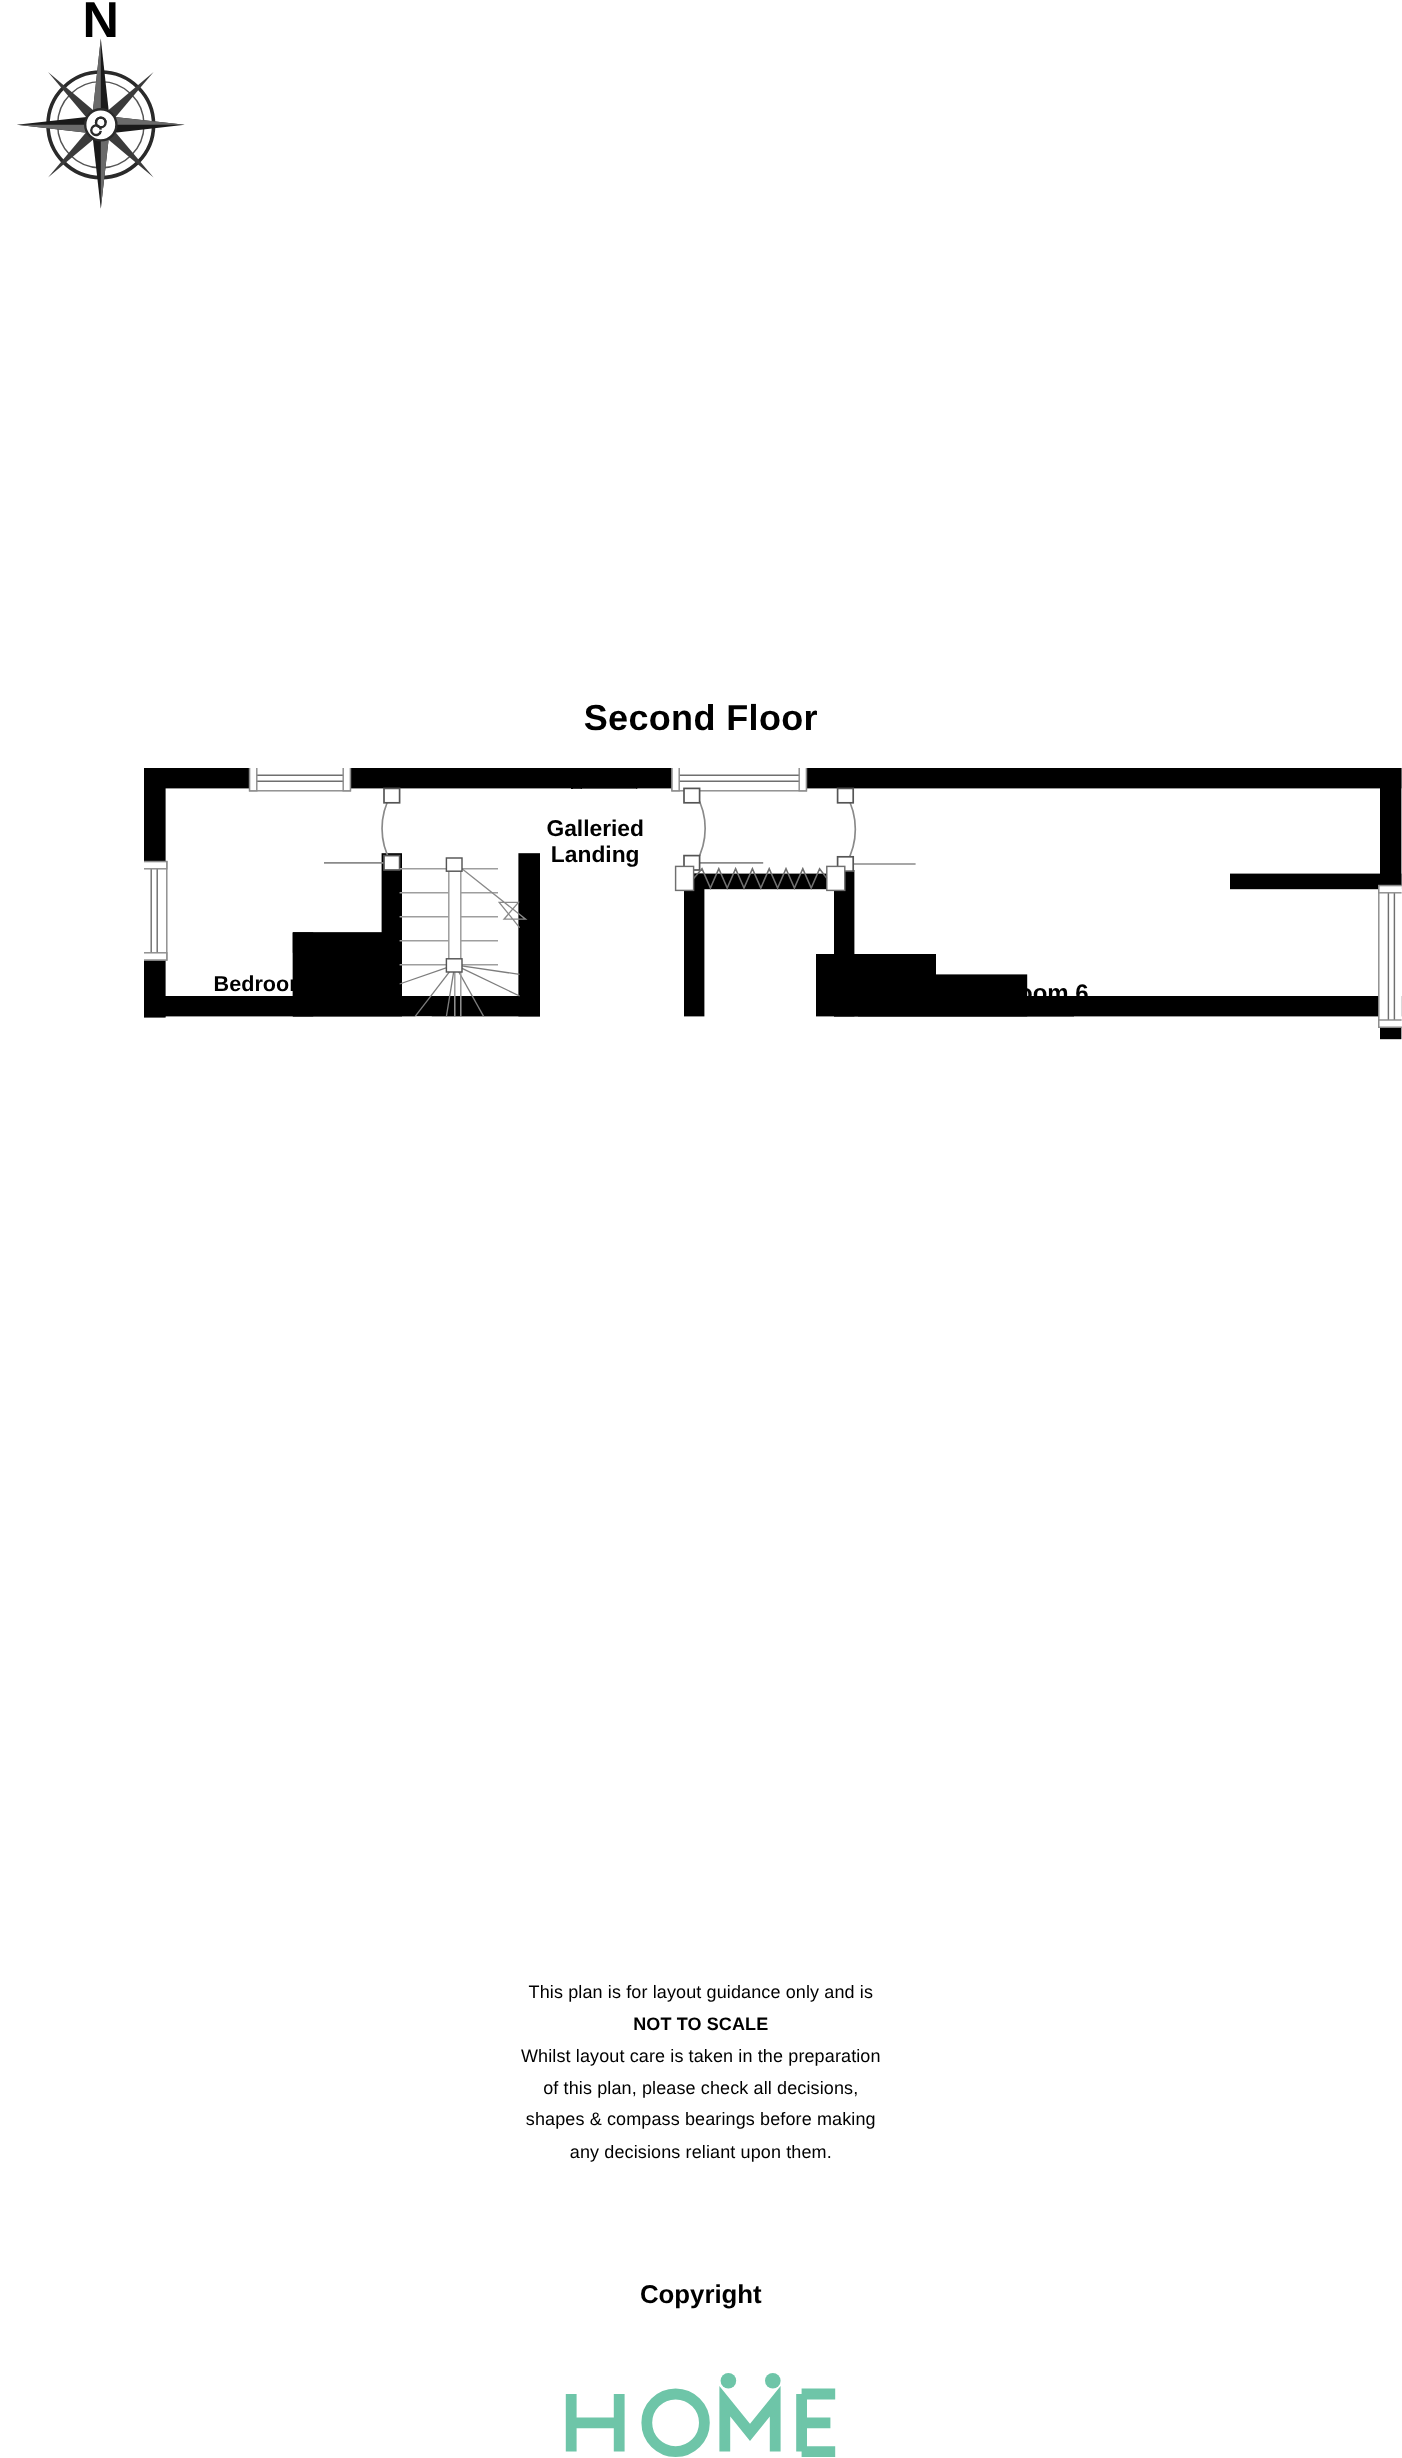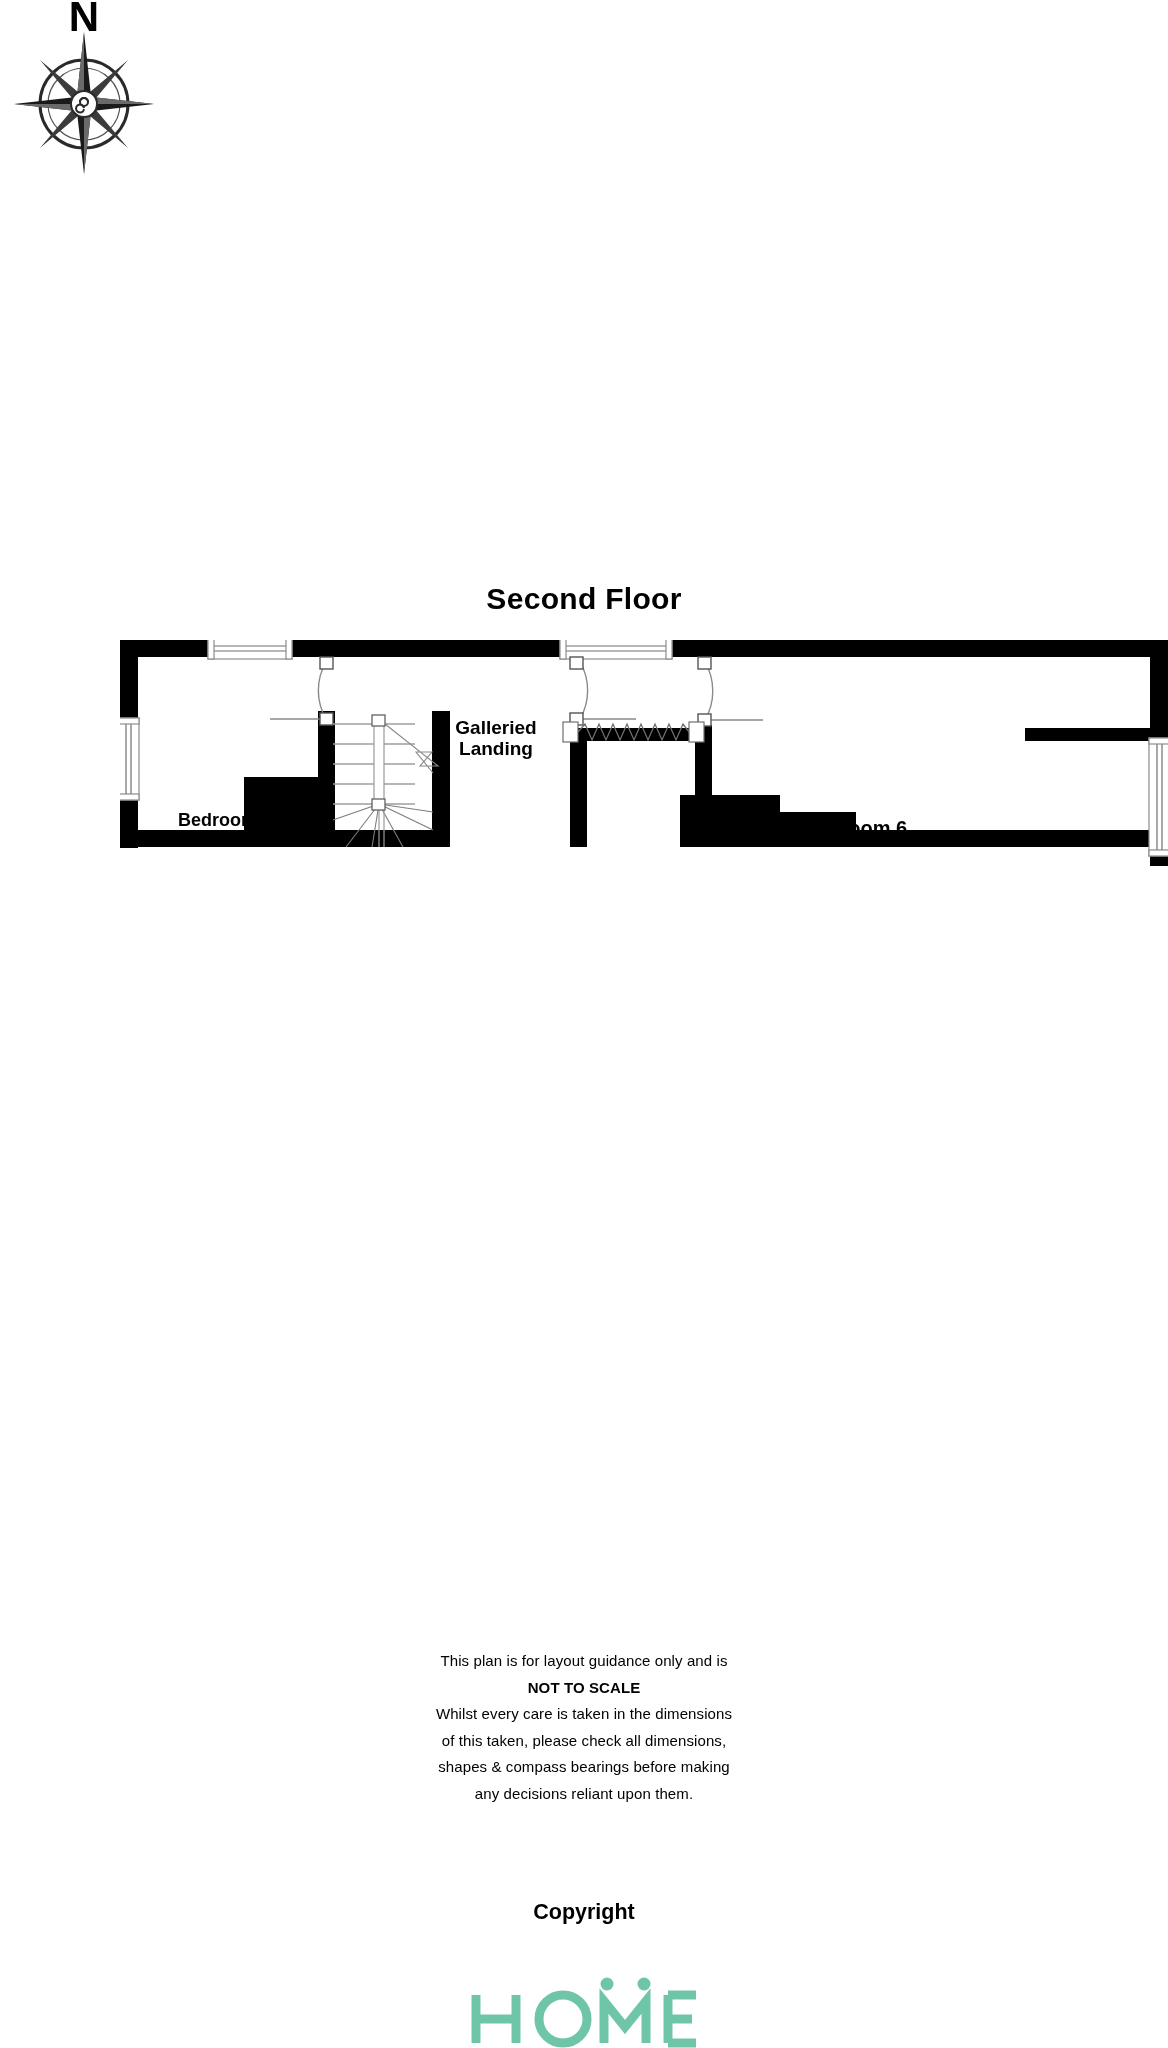--- a/index.html
+++ b/index.html
@@ -72,21 +72,20 @@
     color: #000;
     text-align: center;
     line-height: 1.12;
     white-space: nowrap;
   }
   #label-galleried-landing {
     left: 402px;
     top: 681px;
     width: 188px;
     font-size: 19px;
-    margin-top: 36px;
   }
   #label-bedroom-5 {
     left: 110px;
     top: 810px;
     width: 230px;
     font-size: 18px;
   }
   #label-bedroom-6 {
     left: 740px;
     top: 817px;
@@ -384,22 +383,22 @@
   </svg>
 </div>
 
 <div class="room-label" id="label-galleried-landing">Galleried<br>Landing</div>
 <div class="room-label" id="label-bedroom-5">Bedroom 5</div>
 <div class="room-label" id="label-bedroom-6">Bedroom 6</div>
 
 <div id="disclaimer">
   <div>This plan is for layout guidance only and is</div>
   <div class="bold">NOT TO SCALE</div>
-  <div>Whilst every care is taken in the dimensions</div>
-  <div>of this taken, please check all dimensions,</div>
+  <div>Whilst layout care is taken in the preparation</div>
+  <div>of this plan, please check all decisions,</div>
   <div>shapes &amp; compass bearings before making</div>
   <div>any decisions reliant upon them.</div>
 </div>
 <div id="copyright-line">Copyright</div>
 
 <div id="home-logo">
   <svg width="240" height="73" viewBox="0 0 240 73">
     <g fill="none" stroke="#6ec5a8" stroke-width="9" stroke-linecap="butt">
 
       <line x1="12" y1="20" x2="12" y2="68"></line>

